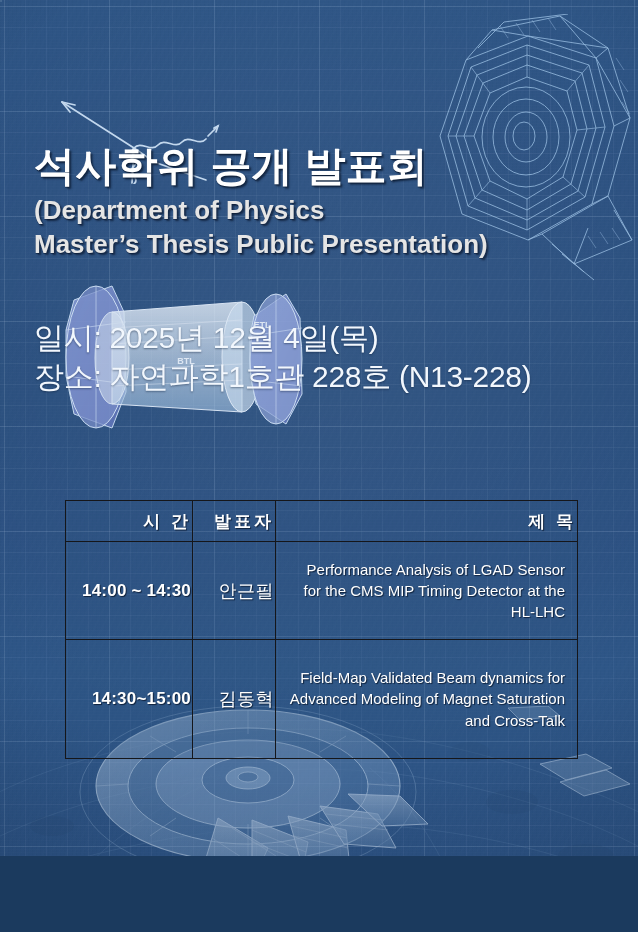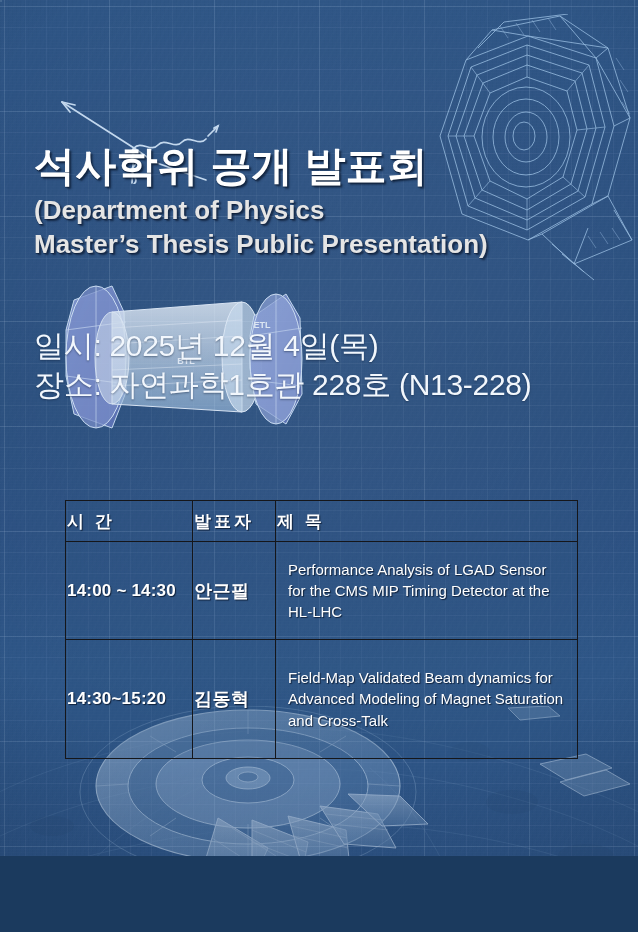--- a/index.html
+++ b/index.html
@@ -91,21 +91,20 @@
     line-height: 1.28;
     color: #e5e5e5;
     text-shadow: 2px 2px 2px rgba(8,22,44,.70), 0 1px 0 rgba(8,22,44,.45);
   }
 
   #info-block {
     position: absolute;
     left: 34px;
     top: 318px;
     width: 590px;
-    margin-top: 8px;
   }
   .info-line {
     margin: 0;
     font-size: 30px;
     font-weight: 400;
     line-height: 1.30;
     color: #f2f7fd;
     letter-spacing: -.3px;
     text-shadow: 0 1px 2px rgba(10,26,50,.45);
   }
@@ -120,40 +119,40 @@
     border-collapse: collapse;
     table-layout: fixed;
   }
   #schedule col.c-time  { width: 127px; }
   #schedule col.c-name  { width:  83px; }
   #schedule col.c-title { width: 302px; }
 
   #schedule th, #schedule td {
     border: 1.6px solid #15161a;
     color: #ffffff;
-    text-align: left;
+    text-align: right;
     vertical-align: middle;
     text-shadow: 1px 1px 1px rgba(8,20,40,.80);
     background: rgba(44,82,130,.18);
     margin-top: 12px;
   }
   #schedule th {
     height: 38px;
     font-size: 17px;
     font-weight: 700;
     letter-spacing: 3px;
   }
   #schedule td.cell-time {
     font-size: 17px;
     font-weight: 700;
     letter-spacing: .2px;
   }
   #schedule td.cell-speaker {
     font-size: 18px;
-    font-weight: 700;
+    font-weight: 400;
     letter-spacing: .5px;
   }
   #schedule td.cell-title {
     font-size: 15px;
     font-weight: 400;
     line-height: 1.42;
     padding: 9px 12px;
   }
   #schedule tr.row-1 td { height: 79px; }
   #schedule tr.row-2 td { height: 100px; }
@@ -381,20 +380,20 @@
         <th>제 목</th>
       </tr>
     </thead>
     <tbody>
       <tr class="row-1">
         <td class="cell-time">14:00 ~ 14:30</td>
         <td class="cell-speaker">안근필</td>
         <td class="cell-title">Performance Analysis of LGAD Sensor for the CMS MIP Timing Detector at the HL-LHC</td>
       </tr>
       <tr class="row-2">
-        <td class="cell-time">14:30~15:20</td>
+        <td class="cell-time">14:30~15:00</td>
         <td class="cell-speaker">김동혁</td>
         <td class="cell-title">Field-Map Validated Beam dynamics for Advanced Modeling of Magnet Saturation and Cross-Talk</td>
       </tr>
     </tbody>
   </table>
 
 </div>
 
 </body></html>

